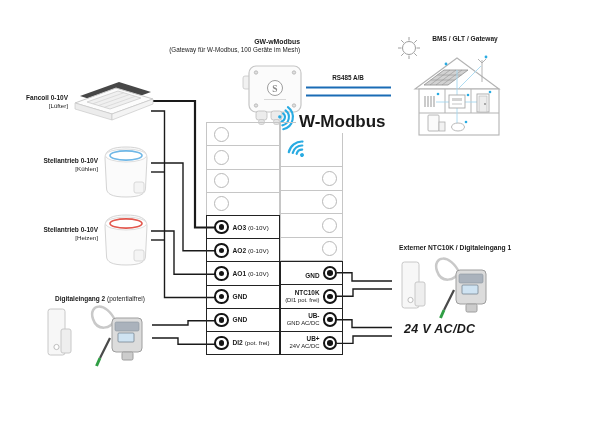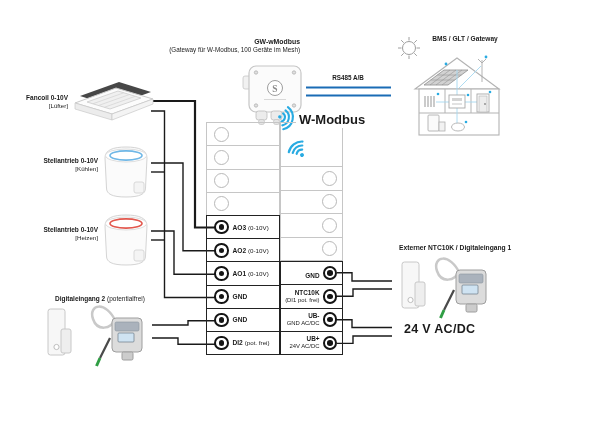--- a/index.html
+++ b/index.html
@@ -23,21 +23,21 @@
   .gcirc{width:13px;height:13px;border:1.2px solid #b8b8b8;border-radius:50%;background:#fff;flex:0 0 auto;}
   .term{width:10.5px;height:10.5px;border:2.3px solid #141414;border-radius:50%;background:#fff;
         display:flex;align-items:center;justify-content:center;flex:0 0 auto;}
   .term .dot{width:5.5px;height:5.5px;background:#141414;border-radius:50%;}
   .lrow .tlabel{margin-left:4px;font-size:6.6px;white-space:nowrap;}
   .tlabel .sfx{font-weight:normal;font-size:6.2px;margin-left:2px;}
   .rlabel{margin-right:3px;text-align:right;line-height:1.08;white-space:nowrap;}
   .rlabel .rname{font-weight:bold;font-size:6.4px;}
   .rlabel .rsub{font-size:5.9px;}
   .wifi-zone{flex:0 0 43px;display:flex;align-items:center;justify-content:center;}
-  #wmodbus-label{background:#fff;padding:0 3px 1px 3px;font-size:13px;font-weight:bold;}
+  #wmodbus-label{background:#fff;padding:0 3px 1px 3px;font-size:17px;font-weight:bold;}
   #power-label{font-size:12.5px;font-weight:bold;letter-spacing:0.3px;}
   .dev-label-r{text-align:right;}
   .dev-label-c{text-align:center;}
 </style>
 </head>
 <body>
 
 <div id="stage">
 
   <svg id="art" viewBox="0 0 600 424">
@@ -337,15 +337,15 @@
     <div class="tiny">[Heizen]</div>
   </div>
 
   <div class="lbl dev-label-c" style="left:48px;top:295px;width:104px;font-size:6.5px;">
     <span class="b">Digitaleingang 2</span>
     <span>(potentialfrei)</span>
   </div>
 
   <div class="lbl b" style="left:399px;top:244px;font-size:6.7px;">Externer NTC10K / Digitaleingang 1</div>
 
-  <div class="lbl" id="power-label" style="left:404px;top:322px;">24 V AC/DC</div>
+  <div class="lbl" id="power-label" style="left:404px;top:322px;font-style:italic;">24 V AC/DC</div>
 
 </div>
 
 </body></html>

